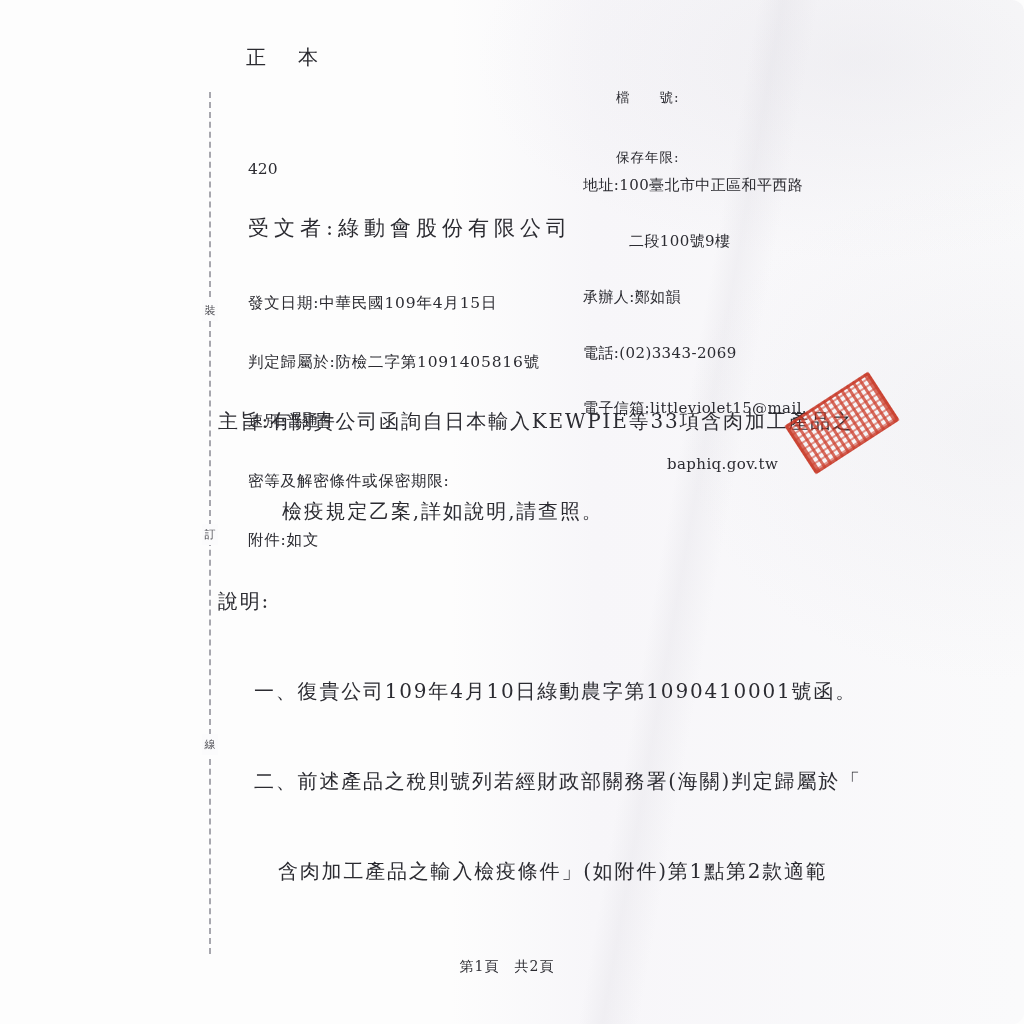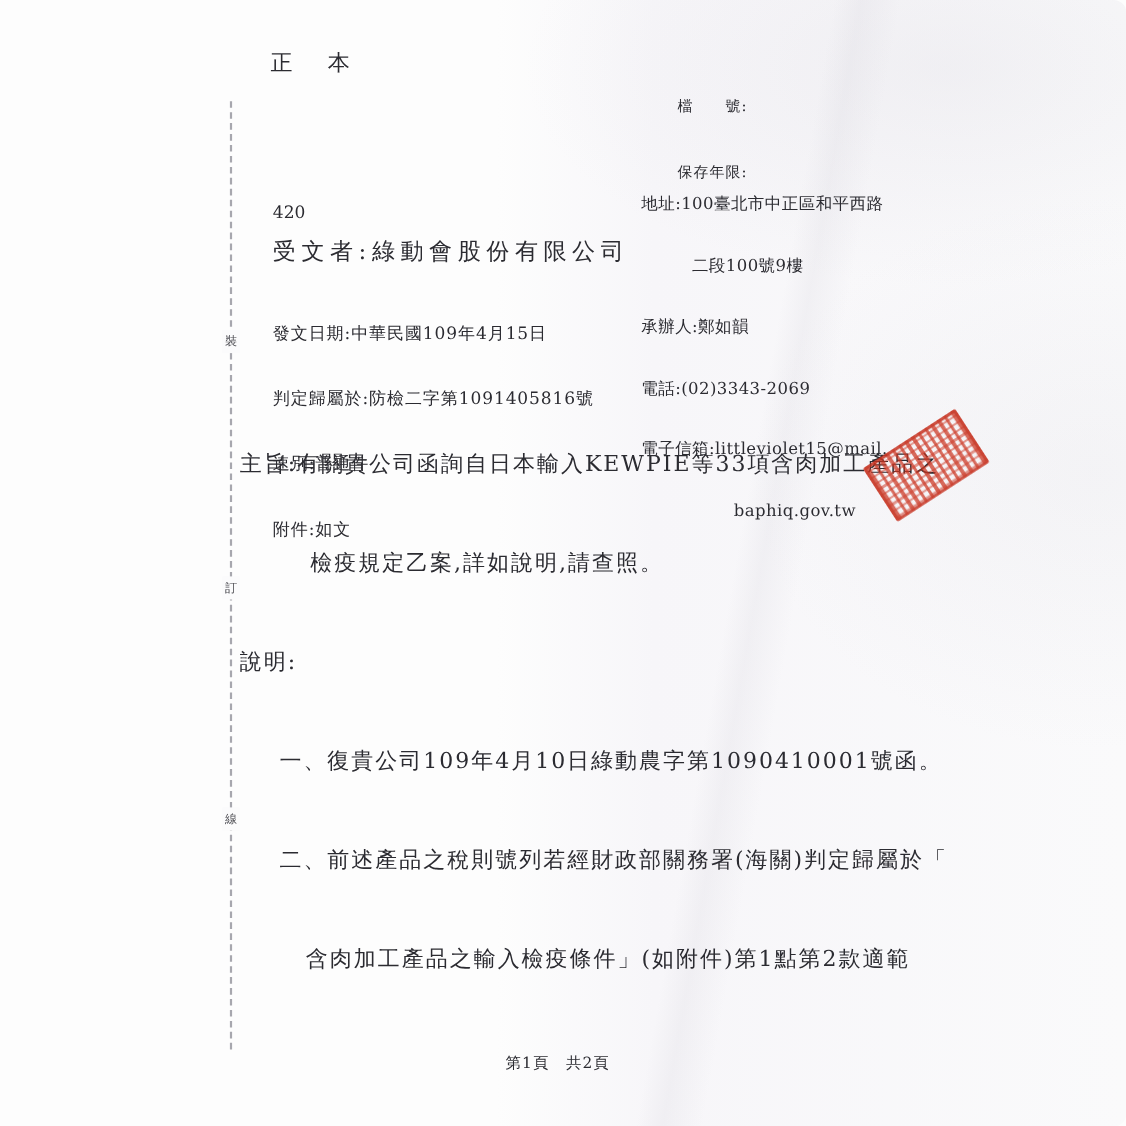--- a/index.html
+++ b/index.html
@@ -18,21 +18,21 @@
       linear-gradient(90deg, #fdfdfd 0%, #fdfdfd 44%, #f7f6f9 58%, #fafafb 100%);
     border-radius: 12px;
   }
   .abs{position:absolute;white-space:pre;}
   .copy-label{left:246px;top:44px;font-size:20px;letter-spacing:6px;}
   .fileno{left:616px;top:47px;font-size:13.5px;line-height:20px;letter-spacing:1px;}
   .doc-title{left:215px;top:96px;width:680px;text-align:center;font-size:24.5px;letter-spacing:3px;white-space:pre;}
   .sender{left:583px;top:139px;font-size:15px;line-height:18.6px;letter-spacing:0.4px;}
   .sender .ind1{padding-left:46px;}
   .sender .ind2{padding-left:84px;}
-  .zip{left:248px;top:160px;font-size:15.5px;margin-top:24px;}
+  .zip{left:248px;top:160px;font-size:15.5px;}
   .raddr{left:248px;top:180px;font-size:15.5px;letter-spacing:0.6px;}
   .recipient{left:248px;top:214px;font-size:21px;letter-spacing:5px;}
   .meta{left:248px;top:254px;font-size:15.5px;line-height:19.8px;letter-spacing:0.8px;}
   .body-block{left:218px;top:346px;width:690px;font-size:20px;line-height:30px;letter-spacing:1.8px;}
   .bl{white-space:pre;}
   .i0{padding-left:0;}
   .is{padding-left:64px;}
   .in{padding-left:36px;}
   .ic{padding-left:60px;}
   .footer{left:0;top:958px;width:1014px;text-align:center;font-size:14px;letter-spacing:1px;}
@@ -85,20 +85,21 @@
     <div class="ind2">baphiq.gov.tw</div>
   </div>
 
   <div class="abs zip">420</div>
   <div class="abs recipient">受文者:綠動會股份有限公司</div>
 
   <div class="abs meta">
     <div>發文日期:中華民國109年4月15日</div>
     <div>判定歸屬於:防檢二字第1091405816號</div>
     <div>速別:普通件</div>
+    <div>密等及解密條件或保密期限:</div>
     <div>附件:如文</div>
   </div>
 
   <div class="abs body-block">
     <div class="bl i0">主旨:有關貴公司函詢自日本輸入KEWPIE等33項含肉加工產品之</div>
     <div class="bl is">檢疫規定乙案,詳如說明,請查照。</div>
     <div class="bl i0">說明:</div>
     <div class="bl in">一、復貴公司109年4月10日綠動農字第1090410001號函。</div>
     <div class="bl in">二、前述產品之稅則號列若經財政部關務署(海關)判定歸屬於「</div>
     <div class="bl ic">含肉加工產品之輸入檢疫條件」(如附件)第1點第2款適範</div>

